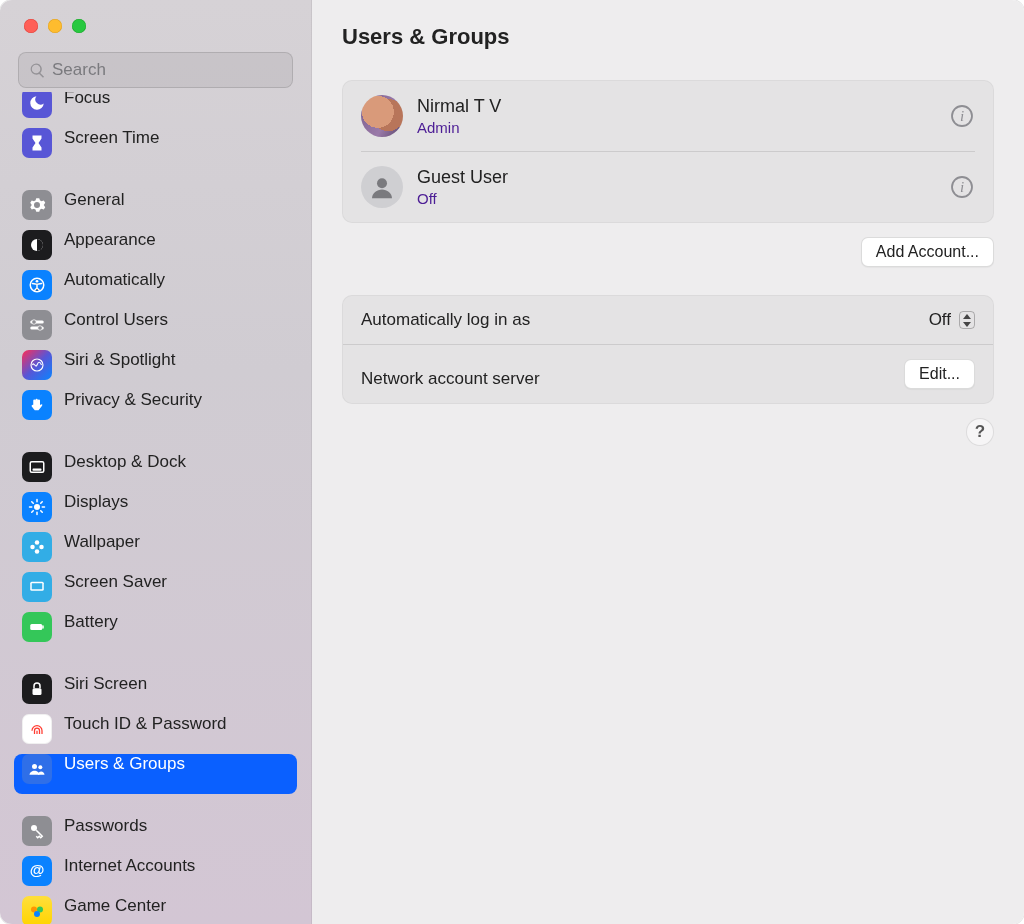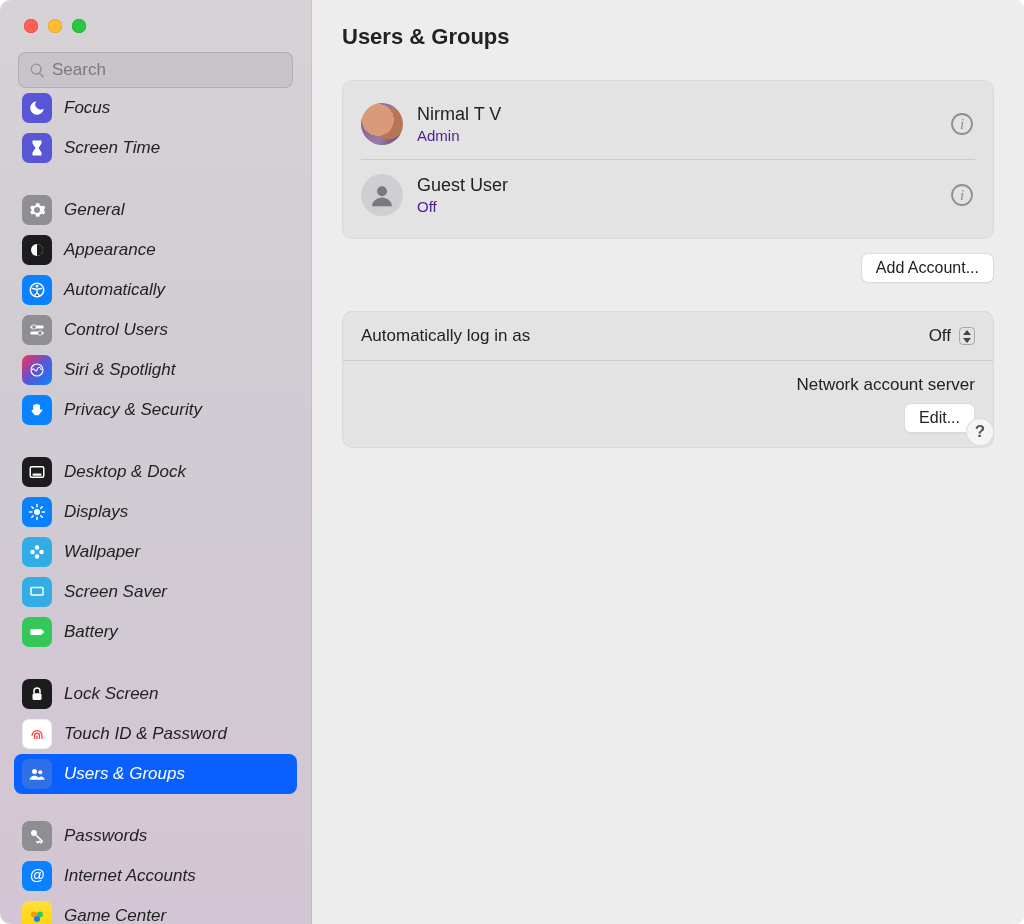--- a/index.html
+++ b/index.html
@@ -44,27 +44,26 @@
     }
     .search input::placeholder{ color:#7a7a7e; }
     .navlist {
       overflow-y: hidden;
       padding: 0 14px 10px;
       flex:1;
       margin-top: -6px;
     }
     .nav-spacer { height: 22px; }
     .nav-item {
-      display:flex; align-items:center;
+      display:flex; align-items:flex-start;
       height: 40px;
       gap: 12px;
       padding: 0 8px;
       border-radius: 8px;
       cursor: default;
-      font-style: italic;
     }
     .nav-item.selected {
       background:#0a60ff;
     }
     .nav-item.selected .nav-label { color:#fff; }
     .nav-label { font-size:17px; color:#222; white-space: nowrap; }
     .nav-icon {
       width: 30px; height: 30px; border-radius: 7px;
       display:flex; align-items:center; justify-content:center;
       font-size:17px; color:#fff; flex-shrink:0;
@@ -90,21 +89,21 @@
     .main-title {
       font-size: 22px; font-weight: 700; color:#222;
       margin-bottom: 30px;
       letter-spacing: 0;
     }
     .card {
       background:#e4e3e4;
       border-radius: 10px;
       border:1px solid rgba(0,0,0,.04);
     }
-    .users-card { padding: 8px 18px; }
+    .users-card { padding: 0 18px; }
     .user-row {
       display:flex; align-items:center;
       padding: 14px 0;
       gap: 14px;
     }
     .user-row + .user-row { border-top:1px solid rgba(0,0,0,.10); }
     .avatar {
       width: 42px; height:42px; border-radius:50%; flex-shrink:0;
       background:#cfcfd2; display:flex; align-items:center; justify-content:center;
       overflow:hidden;
@@ -133,21 +132,21 @@
       background:#fff; border:1px solid rgba(0,0,0,.14); border-radius:7px;
       padding: 5px 14px; font-size:16px; color:#222;
       box-shadow: 0 1px 1px rgba(0,0,0,.04);
       cursor: default;
     }
     .settings-card .srow {
       display:flex; align-items:flex-end;
       padding: 14px 18px;
       gap: 4px;
     }
-    .srow + .srow { border-top:1px solid rgba(0,0,0,.10);flex-direction:column; }
+    .srow + .srow { border-top:1px solid rgba(0,0,0,.10); }
     .srow-label { font-size:17px; color:#222; }
     .srow-spacer { flex:1; }
     .popup {
       display:flex; align-items:center; gap:4px;
       font-size:17px; color:#222;
     }
     .stepper {
       display:inline-flex; flex-direction:column;
       width:16px; height:18px;
       border:1px solid rgba(0,0,0,.25); border-radius:4px;
@@ -316,21 +315,21 @@
 
       <div class="nav-spacer"></div>
 
       <div class="nav-item">
         <span class="nav-icon ic-black">
           <svg width="18" height="18" viewBox="0 0 24 24">
               <rect x="6" y="11" width="12" height="9" rx="2" fill="#fff"></rect>
               <path d="M8 11V8a4 4 0 018 0v3" fill="none" stroke="#fff" stroke-width="2"></path>
             </svg>
         </span>
-        <span class="nav-label">Lock Screen</span>
+        <span class="nav-label">Siri Screen</span>
       </div>
       <div class="nav-item">
         <span class="nav-icon ic-plain">
           <svg width="20" height="20" viewBox="0 0 24 24">
               <g fill="none" stroke="#ff3b30" stroke-width="1.5">
                 <path d="M6 14a6 6 0 0112 0v4"></path>
                 <path d="M9 18v-4a3 3 0 016 0v4"></path>
                 <path d="M12 18v-4"></path>
               </g>
             </svg>

